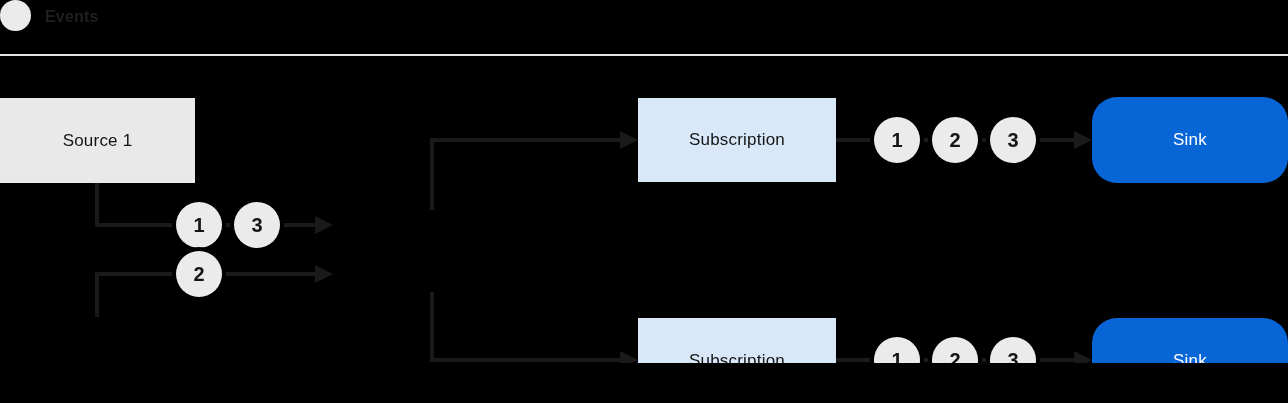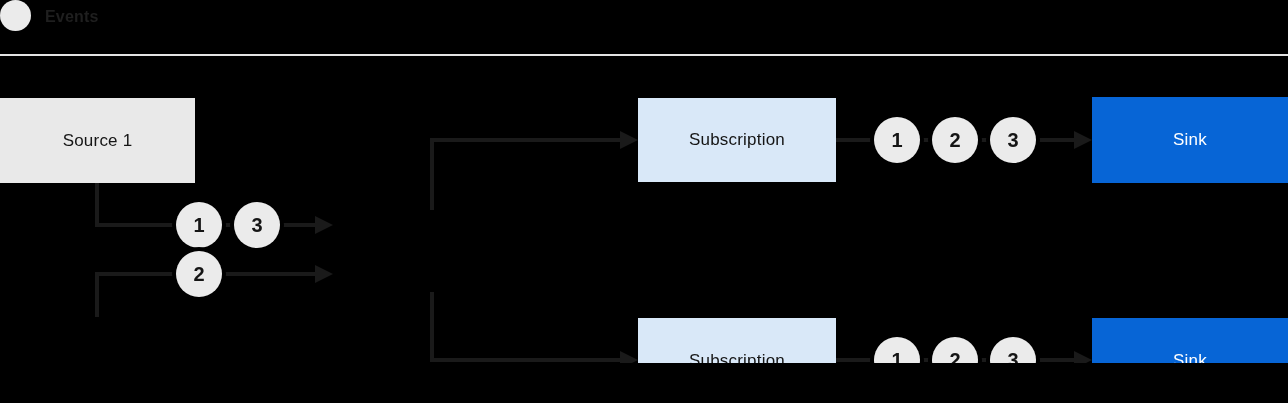--- a/index.html
+++ b/index.html
@@ -57,21 +57,21 @@
     justify-content: center;
   }
   .node-label {
     font-size: 17px;
     font-weight: 500;
     letter-spacing: 0.2px;
     color: var(--text-dark);
   }
   .node.gray { background: var(--node-gray); text-align: center; }
   .node.subscription { background: var(--subscription-blue); }
-  .node.sink { background: var(--sink-blue); }
+  .node.sink { background: var(--sink-blue); border-radius: 25px; }
   .node.sink .node-label { color: var(--text-light); }
   
   .line {
     position: absolute;
     background: var(--line);
   }
   .arrowhead {
     position: absolute;
     width: 0; height: 0;
     border-top: 9px solid transparent;

